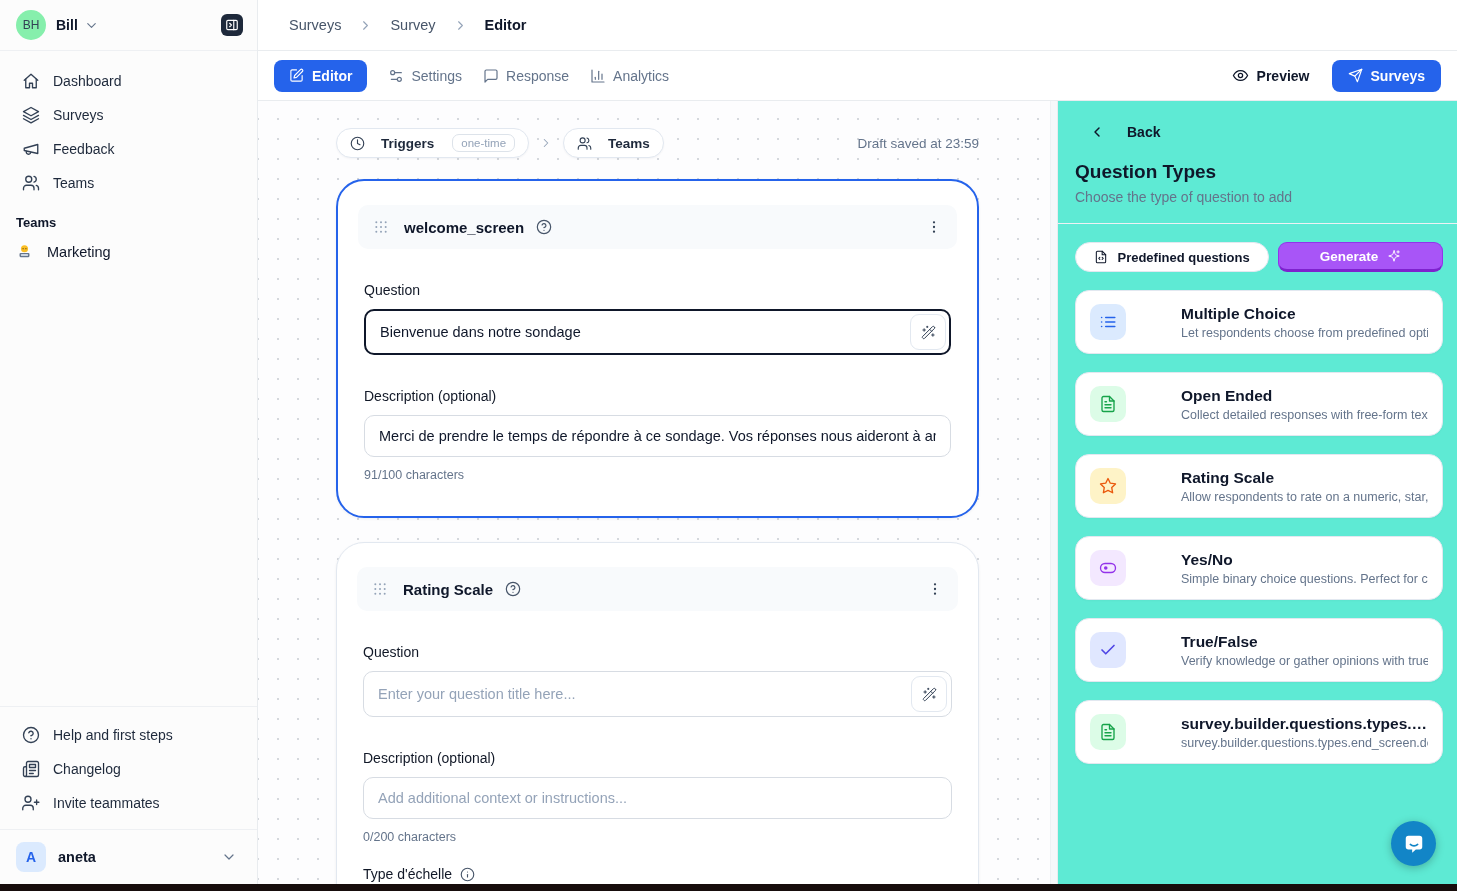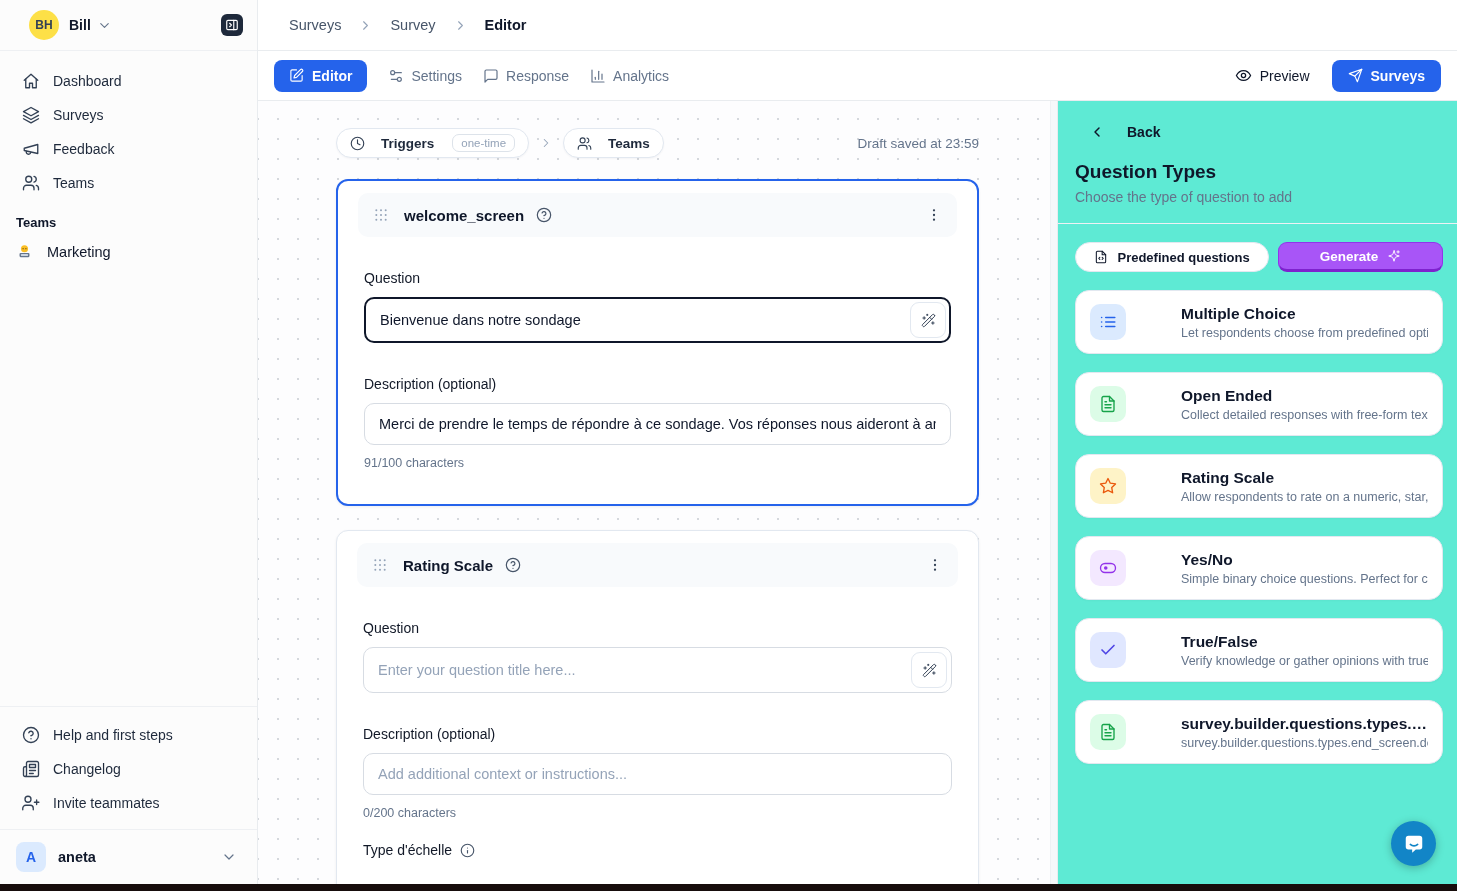--- a/index.html
+++ b/index.html
@@ -9,22 +9,22 @@
     background:#ffffff; color:#0f172a; position:relative; overflow:hidden;
     -webkit-font-smoothing:antialiased;
   }
   svg { display:block; }
   .ic { stroke:currentColor; fill:none; stroke-width:1.8; stroke-linecap:round; stroke-linejoin:round; }
 
   
   .sidebar { position:absolute; left:0; top:0; width:258px; height:884px; background:#fcfcfc;
     border-right:1px solid #e9ecef; display:flex; flex-direction:column; }
   .sb-header { height:51px; display:flex; align-items:center; padding:0 14px 0 16px; border-bottom:1px solid #eef0f3; }
-  .avatar { width:30px; height:30px; border-radius:50%; background:#fde047; color:#334155;
-    font-size:12px; font-weight:700; display:flex; align-items:center; justify-content:center;margin-left:13px; }
+  .avatar { width:30px; height:30px; border-radius:50%; background:#86efac; color:#334155;
+    font-size:12px; font-weight:400; display:flex; align-items:center; justify-content:center; }
   .sb-user-name { font-size:14px; font-weight:700; margin-left:10px; color:#0f172a; }
   .sb-user-chevron { color:#64748b; margin-left:6px; }
   .sb-collapse { margin-left:auto; width:22px; height:22px; border-radius:6px; background:#1e293b; color:#ffffff;
     display:flex; align-items:center; justify-content:center; cursor:pointer; }
   .sb-nav { padding:14px 12px 0 12px; }
   .sb-item { display:flex; align-items:center; gap:13px; padding:7px 10px; border-radius:8px;
     font-size:14px; color:#1e293b; cursor:pointer; margin-bottom:2px; }
   .sb-item .sb-ic { color:#334155; }
   .sb-section-label { font-size:13px; font-weight:700; color:#0f172a; padding:14px 16px 6px 16px; }
   .sb-team { display:flex; align-items:center; gap:14px; padding:7px 16px; font-size:14.5px; color:#0f172a; cursor:pointer; }
@@ -43,21 +43,21 @@
   .crumb.current { color:#0f172a; font-weight:600; cursor:default; }
   .crumb-sep { color:#94a3b8; margin:0 17px; }
 
   
   .toolbar { position:absolute; left:258px; top:51px; right:0; height:50px; background:#fff;
     border-bottom:1px solid #e9ecef; display:flex; align-items:center; padding:0 16px; }
   .tab-active { display:flex; align-items:center; gap:8px; background:#2563eb; color:#fff;
     font-size:14px; font-weight:600; padding:8px 15px; border-radius:8px; cursor:pointer; }
   .tab { display:flex; align-items:center; gap:7px; color:#64748b; font-size:14px; margin-left:21px; cursor:pointer; }
   .toolbar-right { margin-left:auto; display:flex; align-items:center; }
-  .preview-btn { display:flex; align-items:center; gap:8px; font-size:14px; font-weight:400; color:#0f172a;
+  .preview-btn { display:flex; align-items:center; gap:8px; font-size:14px; font-weight:700; color:#0f172a;
     margin-right:22px; cursor:pointer; }
   .publish-btn { display:flex; align-items:center; gap:8px; background:#2563eb; color:#fff;
     font-size:14px; font-weight:600; padding:8px 16px; border-radius:8px; cursor:pointer; }
 
   
   .canvas { position:absolute; left:258px; top:101px; width:799px; height:783px; overflow:hidden;
     background-color:#fdfdfe;
     background-image:radial-gradient(circle, #d5d8dd 1.1px, transparent 1.1px);
     background-size:20px 20px; background-position:10px 8px; }
   .canvas-scrollbar { position:absolute; right:0; top:0; width:7px; height:100%; background:#f6f8fa; border-left:1px solid #eef1f4; }
@@ -65,21 +65,21 @@
   .canvas-topbar { display:flex; align-items:center; height:30px; }
   .pill { display:flex; align-items:center; gap:16px; height:30px; background:#fff; border:1px solid #e2e8f0;
     border-radius:9999px; padding:0 13px; font-size:13.5px; font-weight:600; color:#1e293b;
     box-shadow:0 1px 2px rgba(15,23,42,.04); cursor:pointer; }
   .pill .pill-ic { color:#334155; }
   .one-time-badge { font-size:11.5px; font-weight:500; color:#94a3b8; border:1px solid #dde3ea;
     border-radius:7px; padding:2px 8px; margin-left:2px; }
   .topbar-sep { color:#94a3b8; margin:0 10px; }
   .draft-status { margin-left:auto; font-size:13.5px; color:#64748b; }
 
-  .q-card { background:#fff; border-radius:12px; box-shadow:0 1px 3px rgba(15,23,42,.06); padding:12px 26px 34px 26px; }
+  .q-card { background:#fff; border-radius:28px; box-shadow:0 1px 3px rgba(15,23,42,.06); padding:24px 26px 34px 26px; }
   .q-card.selected { border:2px solid #2563eb; margin-top:21px; }
   .q-card.plain { border:1px solid #e2e8f0; margin-top:24px; padding-bottom:60px; }
   .q-card-header { background:#f8fafc; border-radius:10px; height:44px; display:flex; align-items:center;
     padding:0 15px; margin:0 -6px; }
   .drag-handle { color:#94a3b8; cursor:grab; }
   .q-card-title { font-size:15px; font-weight:600; color:#0f172a; margin-left:15px; }
   .q-card-help { color:#475569; margin-left:12px; }
   .q-card-menu { margin-left:auto; color:#334155; cursor:pointer; }
   .field-label { font-size:14px; font-weight:500; color:#111827; margin-top:33px; display:flex; align-items:center; gap:8px; }
   .input-wrap { position:relative; margin-top:11px; }

